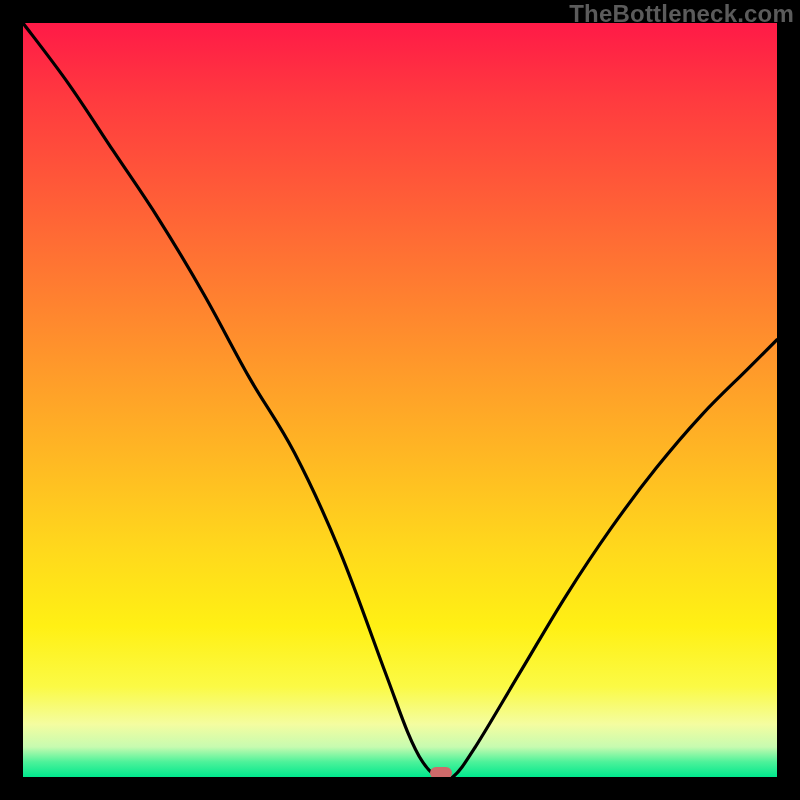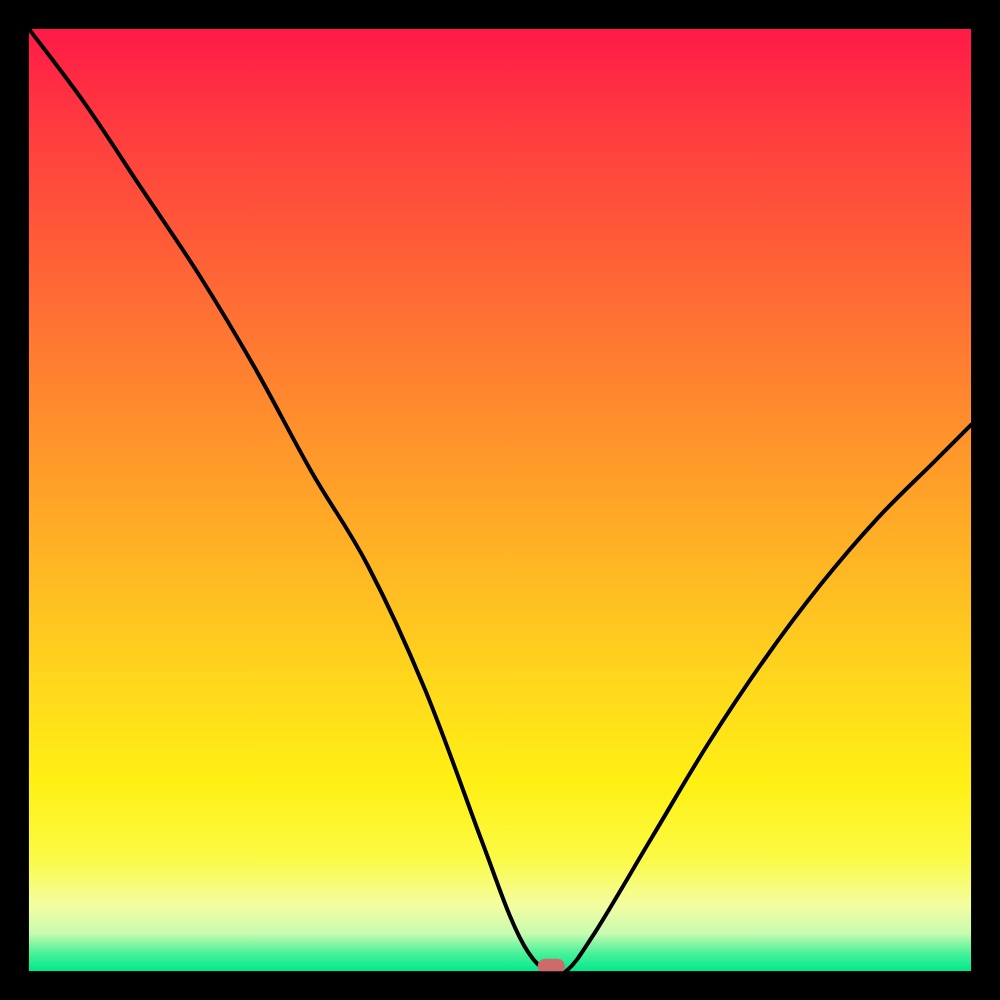--- a/index.html
+++ b/index.html
@@ -70,20 +70,21 @@
     border-radius: 6px;
     transform: translate(-50%, -50%);
     z-index: 15;
   }
 </style>
 </head>
 <body>
 
 <div class="frame">
 
+  <div class="watermark">TheBottleneck.com</div>
 
   <div class="plot-area">
     <div class="gradient"></div>
 
     <svg class="curve" viewBox="0 0 754 754" preserveAspectRatio="none">
       <path id="curve-path" d="M 0 0 C 8.143199999999998 10.857599999999987, 28.953599999999998 37.24759999999993, 45.239999999999995 60.319999999999936 C 61.526399999999995 83.39239999999995, 74.19359999999999 103.75040000000006, 90.47999999999999 128.18000000000006 C 106.76639999999999 152.60960000000006, 119.4336 170.25319999999996, 135.72 196.03999999999996 C 152.00639999999999 221.82679999999996, 164.6736 242.9388, 180.95999999999998 271.44 C 197.24639999999997 299.9412, 209.91359999999997 325.8788, 226.2 354.38 C 242.4864 382.8812, 255.15359999999998 398.56440000000003, 271.44 429.78000000000003 C 287.7264 460.9956, 300.3936 488.4412, 316.68 527.8 C 332.9664 567.1587999999999, 349.70519999999993 615.8671999999999, 361.91999999999996 648.4399999999999 C 374.1348 681.0128, 377.754 692.4736, 384.54 708.76 C 391.326 725.0464, 394.1912 730.7768, 399.62 738.92 C 405.0488 747.0631999999999, 409.2712000000001 751.2856, 414.70000000000005 754 C 420.1288 756.7144, 422.99399999999997 759.4288, 429.78 754 C 436.566 748.5712, 440.18519999999995 742.8408000000001, 452.4 723.84 C 464.6148 704.8392, 481.35360000000003 675.584, 497.64000000000004 648.4399999999999 C 513.9264000000001 621.2959999999999, 526.5936 598.8267999999999, 542.88 573.04 C 559.1664 547.2532, 571.8336 528.2524, 588.12 505.17999999999995 C 604.4064 482.10759999999993, 617.0736 465.218, 633.36 444.86 C 649.6464 424.502, 662.3136000000001 409.72360000000003, 678.6 392.08000000000004 C 694.8864 374.43640000000005, 710.2679999999999 360.412, 723.8399999999999 346.84 C 737.4119999999999 333.268, 748.5712 322.1088, 754 316.68" fill="none" stroke="#000" stroke-width="3.2" stroke-linecap="round" stroke-linejoin="round"></path>
     </svg>
 
     <div class="marker" id="min-marker" style="left: 418.47px; top: 750px;"></div>
   </div>

